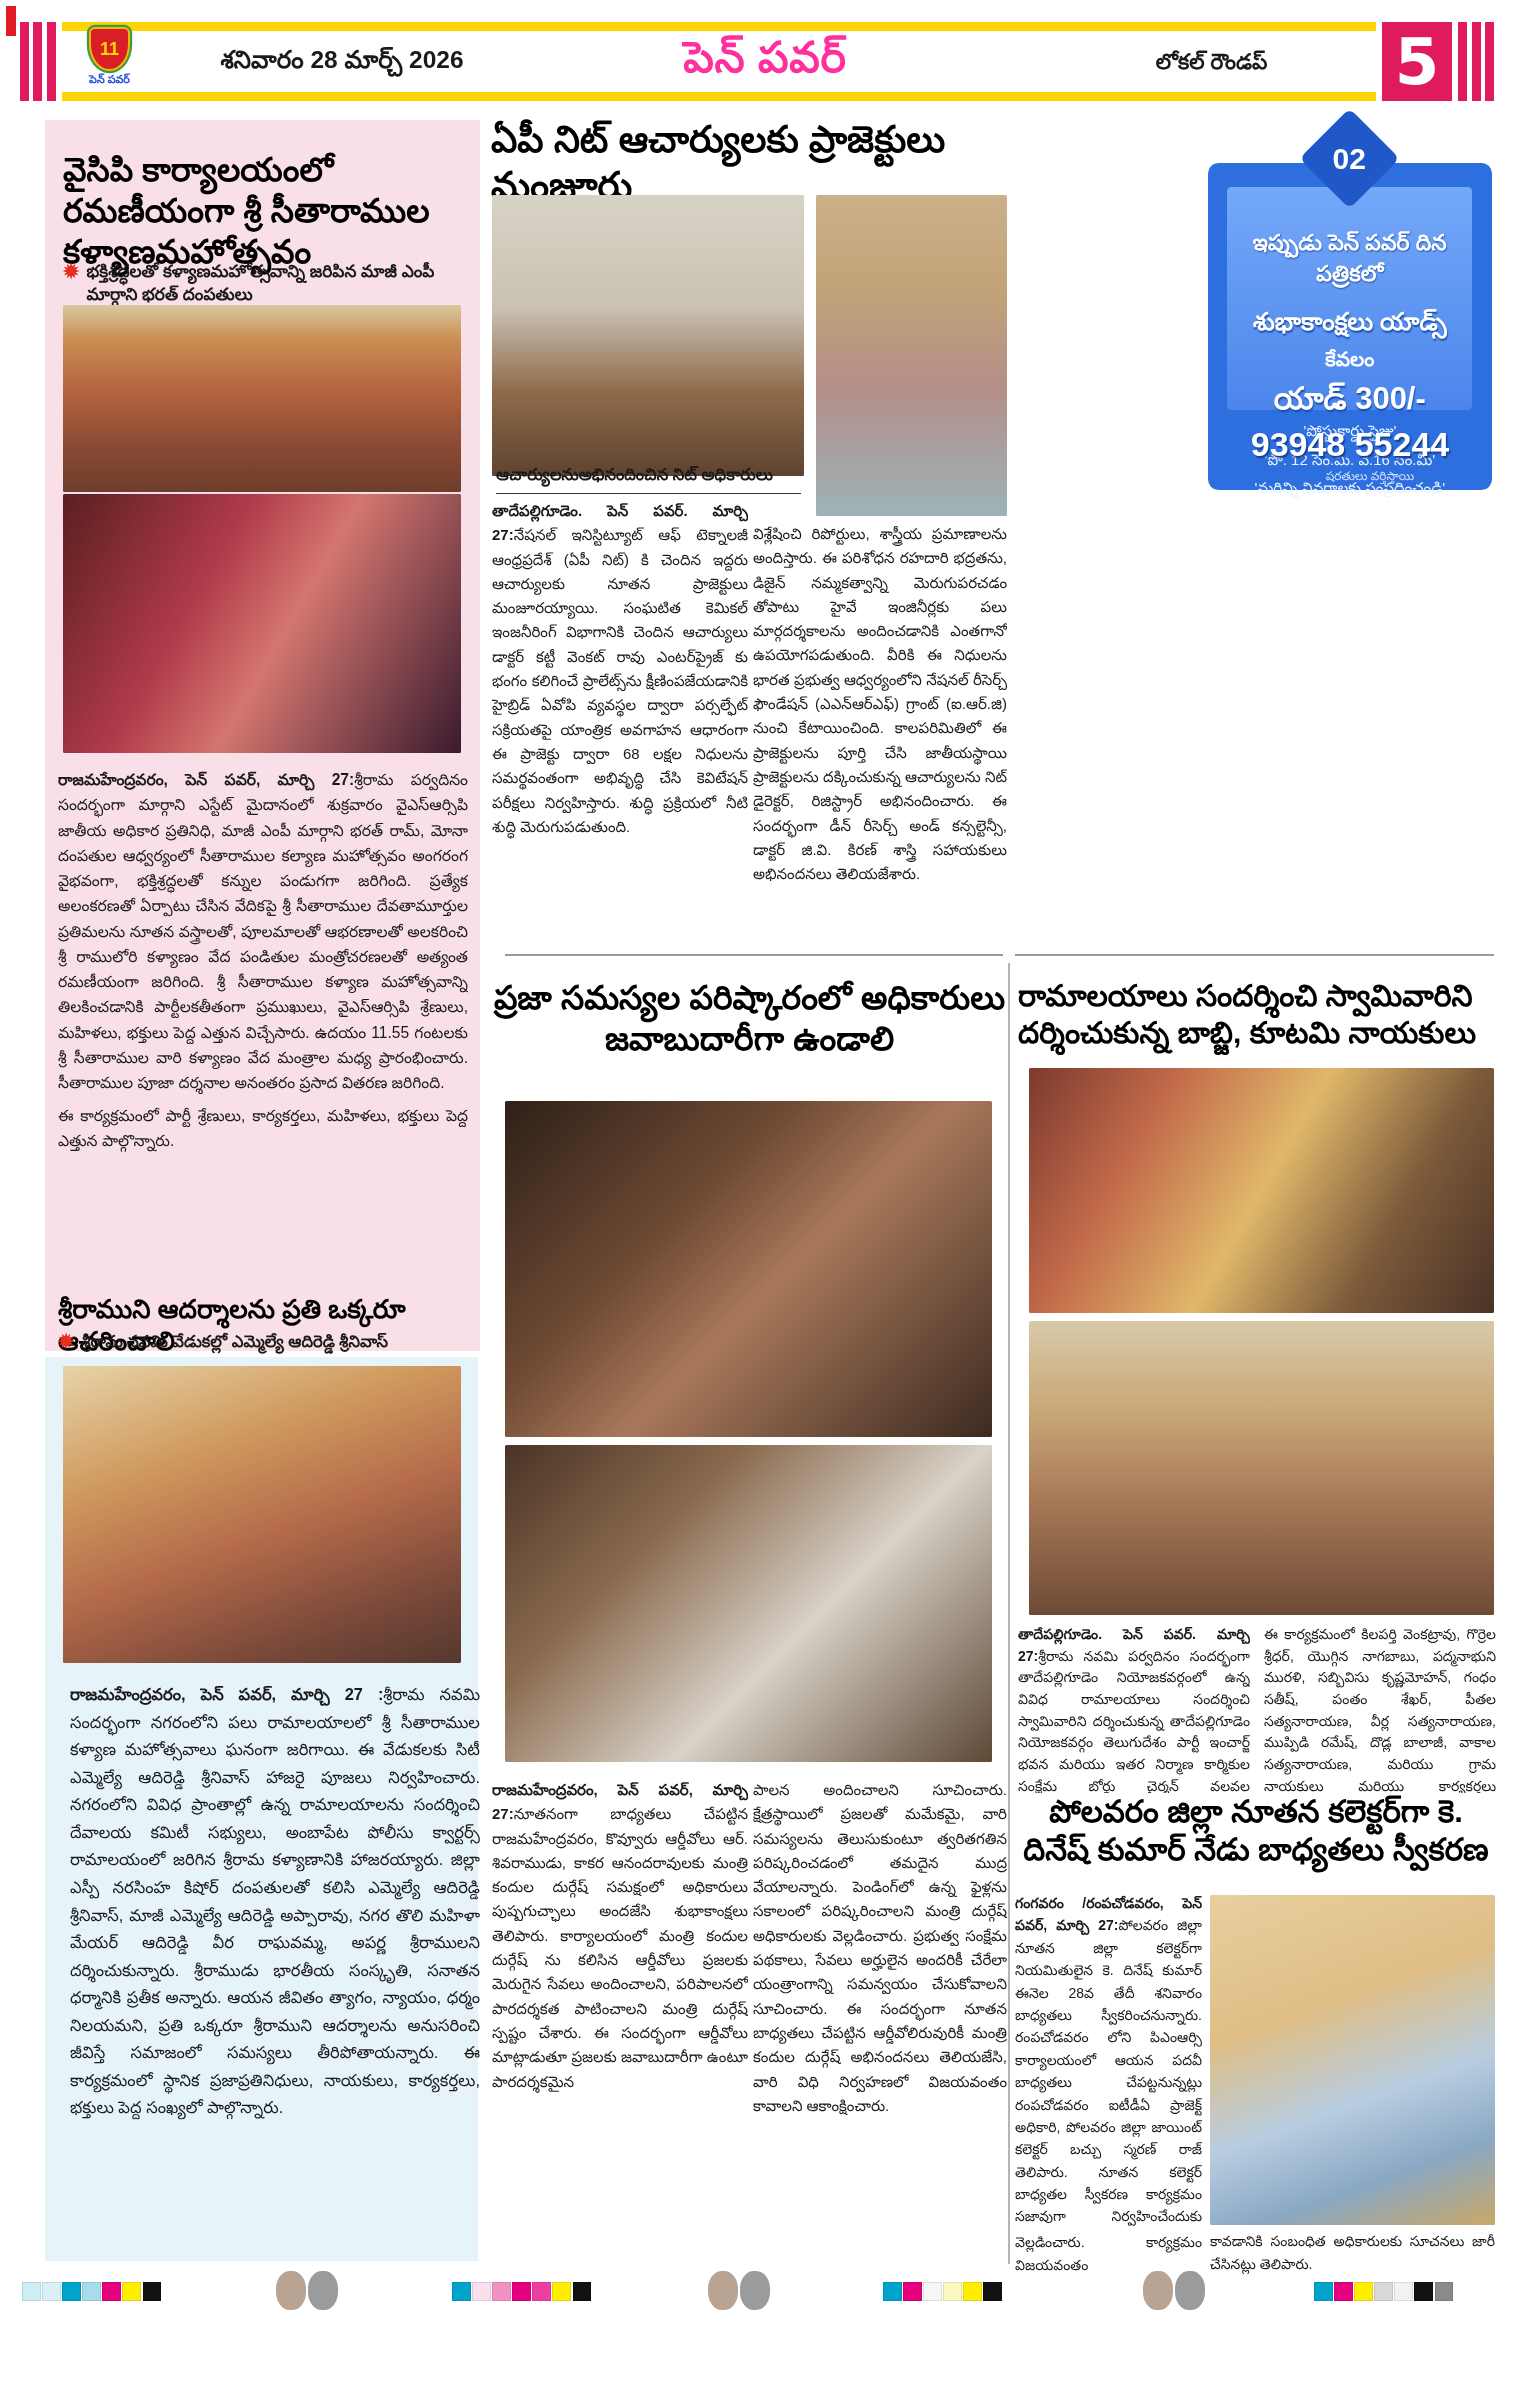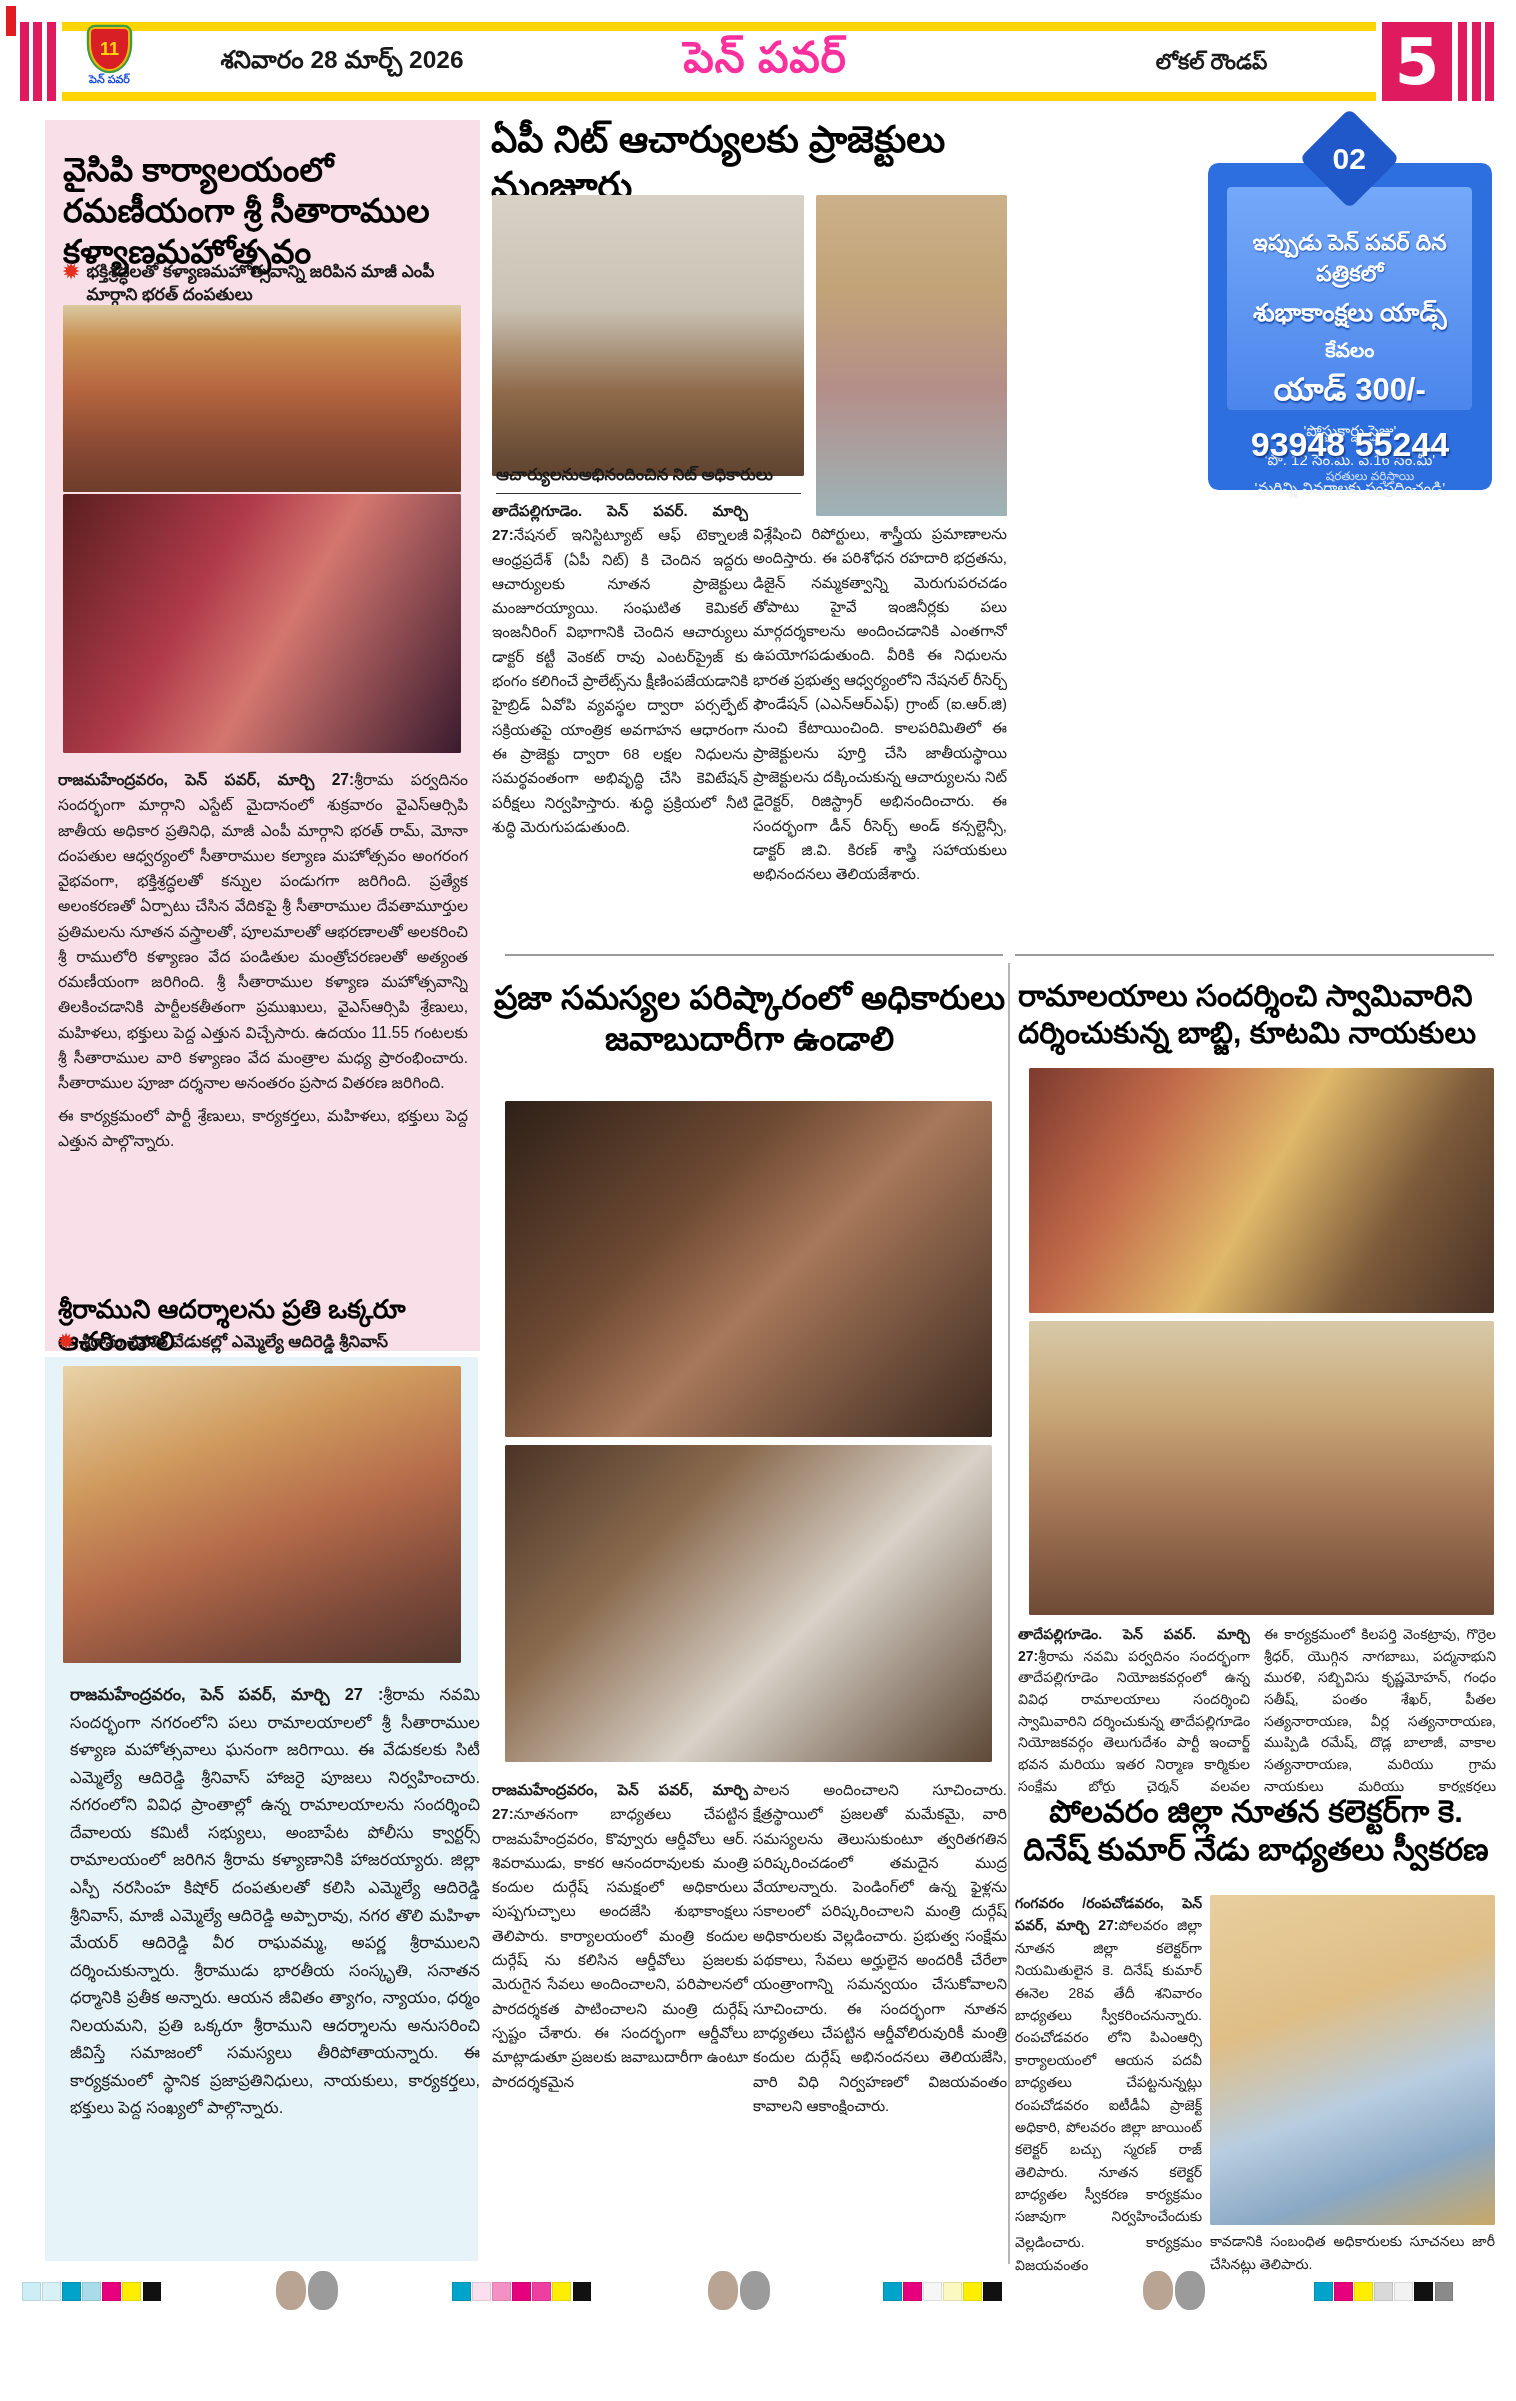--- a/index.html
+++ b/index.html
@@ -73,21 +73,21 @@
   .ad-diamond{position:absolute;left:106px;top:0;width:71px;height:71px;background:#2057c9;
               transform:rotate(45deg);border-radius:7.4px;z-index:3;}
   .ad-diamond span{position:absolute;left:0;top:19.3px;width:71px;text-align:center;color:#fff;
               font-weight:bold;font-size:30px;transform:rotate(-45deg);}
   .ad-scroll{position:absolute;left:0;top:40px;width:284px;height:327px;background:#2e6fe0;
              border-radius:10.4px;}
   .ad-inner{position:absolute;left:19.3px;top:24px;width:245px;height:223px;border-radius:4.5px;
             background:linear-gradient(180deg,#74a8f8 0%,#4c86ec 100%);color:#fff;text-align:center;
             padding-top:43px;box-sizing:border-box;}
   .ad-line1{font-size:22px;font-weight:bold;text-shadow:0.7px 0.7px 1.5px #1b4fae;}
-  .ad-line2{font-size:24.5px;font-weight:bold;margin-top:7px;text-shadow:0.7px 1.5px 1.5px #1b4fae;}
+  .ad-line2{font-size:24.5px;font-weight:bold;margin-top:16px;text-shadow:0.7px 1.5px 1.5px #1b4fae;}
   .ad-line3{font-size:20px;font-weight:bold;margin-top:6px;}
   .ad-line4{font-size:31px;font-weight:bold;margin-top:4.5px;text-shadow:0.7px 1.5px 1.5px #1b4fae;}
   .ad-notes{position:absolute;left:7.4px;top:254px;width:269px;text-align:center;color:#eaf2ff;
             font-size:15px;line-height:1.9;}
   .ad-phone{position:absolute;left:0;top:262px;width:284px;text-align:center;color:#fff;
             font-weight:bold;font-size:34px;text-shadow:1.5px 1.5px 1.5px #163f8e;}
   .ad-terms{position:absolute;left:0;top:306px;width:284px;text-align:center;color:#cfe0ff;font-size:12px;padding-left:20px;}
   .rm-hrule{left:1015px;top:954px;width:479px;}
   .rm-headline{left:1018px;top:977px;width:476px;font-size:30px;}
   .rm-photoE{left:1029px;top:1068px;width:465px;height:245px;

